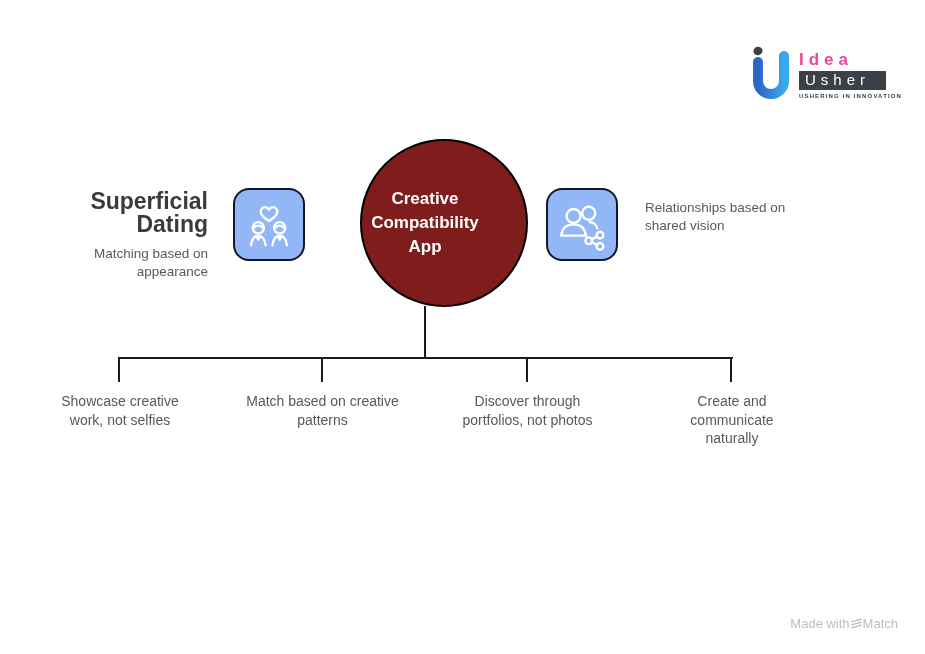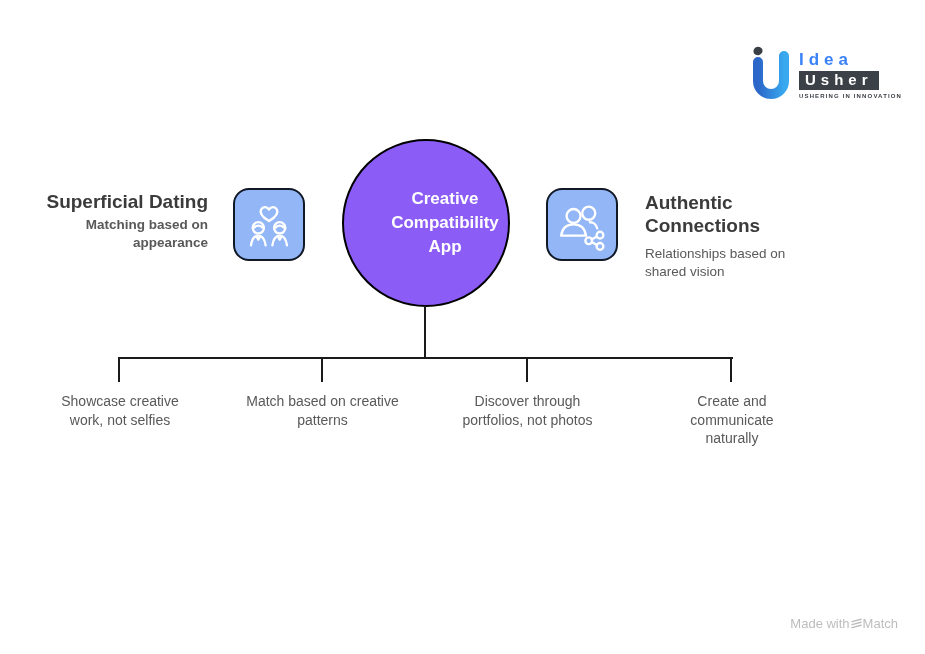--- a/index.html
+++ b/index.html
@@ -10,51 +10,51 @@
     width: 925px;
     height: 654px;
     background: #ffffff;
     overflow: hidden;
   }
 
   
   .logo { position: absolute; left: 748px; top: 44px; display: flex; align-items: flex-start; gap: 5px; }
   .logo-mark { width: 46px; height: 60px; display: block; }
   .logo-text { display: flex; flex-direction: column; align-items: flex-start; padding-top: 7px; }
-  .logo-idea { font-size: 17px; font-weight: bold; color: #3b82f6; letter-spacing: 5px; line-height: 17px; }
-  .logo-usher { margin-top: 3px; background: #3C4147; color: #ffffff; font-size: 15px; font-weight: bold;
-                letter-spacing: 5px; line-height: 16px; padding: 1px 6px 2px 6px; }
+  .logo-idea { font-size: 17px; font-weight: bold; color: #ec4899; letter-spacing: 5px; line-height: 17px; }
+  .logo-usher { margin-top: 3px; background: #3C4147; color: #ffffff; font-size: 15px; font-weight: normal;
+                letter-spacing: 5px; line-height: 16px; padding: 1px 16px 2px 6px; }
   .logo-tagline { margin-top: 3px; font-size: 6px; font-weight: bold; color: #3C4147; letter-spacing: 1.15px; }
 
   
   .center-circle {
-    position: absolute; left: 342px; top: 139px; width: 168px; height: 168px;
-    background: #8b5cf6; border: 2.5px solid #000000; border-radius: 50%;
-    display: flex; align-items: center; justify-content: flex-end;
+    position: absolute; left: 360px; top: 139px; width: 168px; height: 168px;
+    background: #7f1d1d; border: 2.5px solid #000000; border-radius: 50%;
+    display: flex; align-items: center; justify-content: flex-start;
   }
   .center-circle .label {
     width: 126px; text-align: center; color: #ffffff; font-size: 17px; font-weight: bold; line-height: 24px;
   }
 
   
   .icon-tile {
     position: absolute; width: 72px; height: 73px; background: #92B6F6;
     border: 2.5px solid #111826; border-radius: 16px;
     display: flex; align-items: center; justify-content: center;
   }
   .icon-tile.left  { left: 233px; top: 188px; }
   .icon-tile.right { left: 546px; top: 188px; }
   .icon-tile svg { width: 54px; height: 54px; display: block; }
 
   
   .node-text { position: absolute; }
-  .node-text .title { font-size: 19px; font-weight: bold; color: #3B3B3B; line-height: 23px; }
+  .node-text .title { font-size: 23px; font-weight: bold; color: #3B3B3B; line-height: 23px; }
   .node-text .desc  { font-size: 13.5px; color: #595959; line-height: 18px; }
   .node-text.left  { left: 33px; top: 190px; width: 175px; text-align: right; }
-  .node-text.left .desc { width: 140px; margin-left: auto; margin-top: 3px; font-weight: bold; }
+  .node-text.left .desc { width: 140px; margin-left: auto; margin-top: 9px; }
   .node-text.right { left: 645px; top: 191px; width: 175px; text-align: left; }
   .node-text.right .title { width: 140px; }
   .node-text.right .desc  { width: 158px; margin-top: 8px; }
 
   
   .line { position: absolute; background: #1A1A1A; }
   .line.stub { left: 424px; top: 306px; width: 2px; height: 52px; }
   .line.hbar { left: 119px; top: 357px; width: 614px; height: 2px; }
   .line.drop { width: 2px; height: 25px; top: 357px; }
   .line.d1 { left: 118px; }
@@ -146,21 +146,20 @@
         <circle cx="30" cy="38" r="3"></circle>
         <circle cx="40" cy="33" r="3"></circle>
         <circle cx="40" cy="43" r="3"></circle>
         <path d="M32.7 36.7 L37.3 34.3"></path>
         <path d="M32.7 39.3 L37.3 41.7"></path>
       </svg>
     </span>
   </div>
 
   <div class="node-text right">
-    <div class="title">Authentic Connections</div>
     <div class="desc">Relationships based on shared vision</div>
   </div>
 
   <div class="line stub"></div>
   <div class="line hbar"></div>
   <div class="line drop d1"></div>
   <div class="line drop d2"></div>
   <div class="line drop d3"></div>
   <div class="line drop d4"></div>
 

